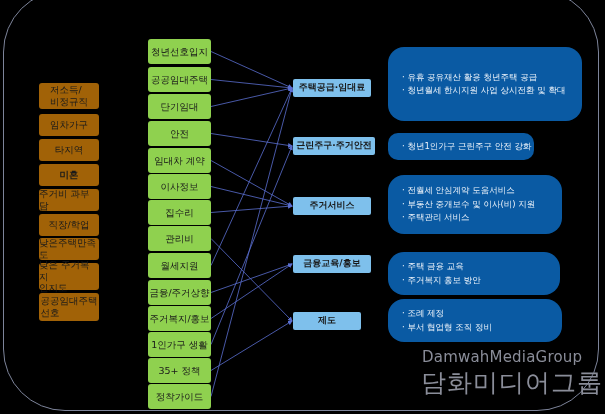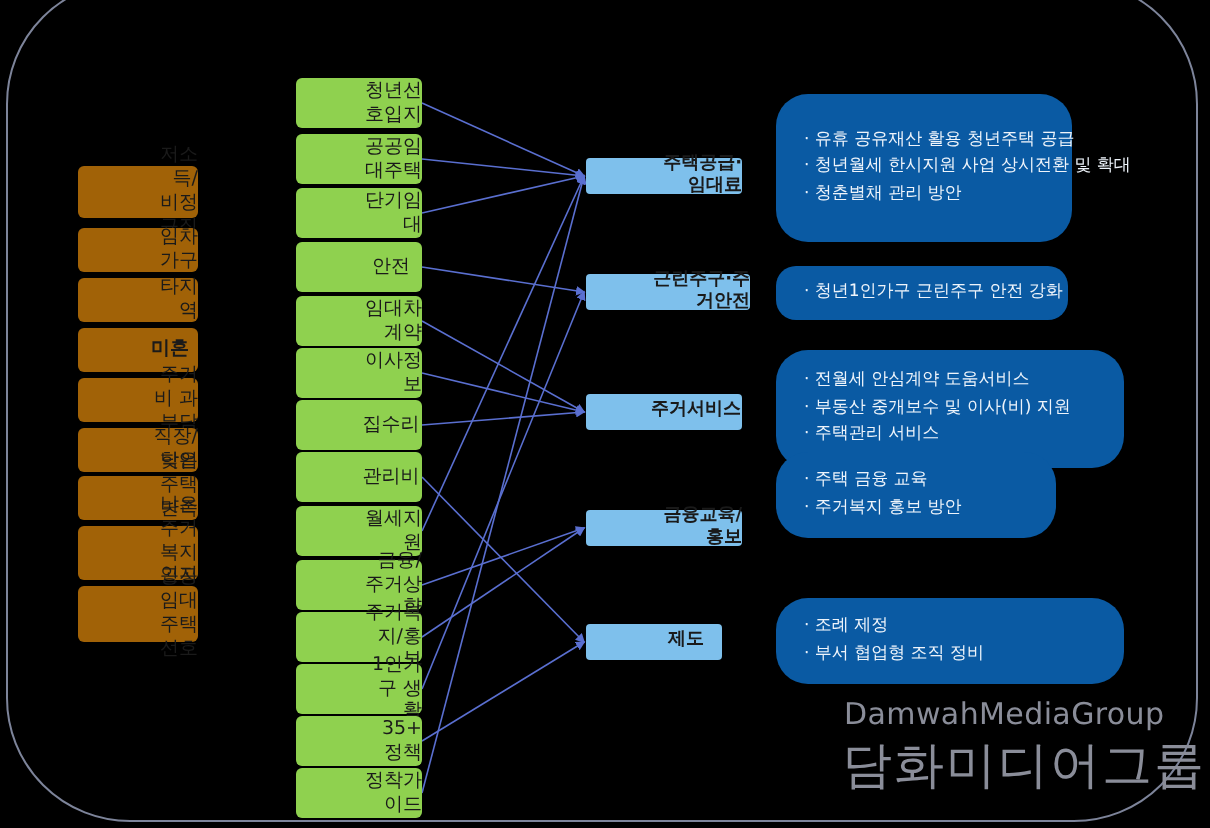--- a/index.html
+++ b/index.html
@@ -1,18 +1,18 @@
 <!DOCTYPE html>
 <html><head>
   <meta charset="utf-8">
   <style>
     html, body { margin:0; padding:0; background:#000; }
     body { width:605px; height:414px; position:relative; overflow:hidden; font-family:"DejaVu Sans", sans-serif; }
     .frame { position:absolute; left:3px; top:-10px; width:596px; height:421px; border:1px solid #7d849a; border-radius:62px; box-sizing:border-box; }
-    .box { position:absolute; display:flex; align-items:center; justify-content:center; text-align:right; box-sizing:border-box; color:#1a1a1a; line-height:1.25;padding-left:32px; }
+    .box { position:absolute; display:flex; align-items:center; justify-content:center; text-align:left; box-sizing:border-box; color:#1a1a1a; line-height:1.25; }
     .yellow { background:#a16207; border-radius:3px; font-size:9.5px; left:39px; width:60px; }
     .green { background:#8fd14f; border-radius:3px; font-size:9.5px; left:148px; width:63px; height:25px; }
     .cat { background:#7ec0ec; border-radius:2px; font-size:9px; font-weight:bold; height:18px; }
     .desc { position:absolute; background:#0a5aa3; border-radius:16px; color:#eef4fb; font-size:8.5px; line-height:13.5px; padding-left:14px; box-sizing:border-box; display:flex; flex-direction:column; justify-content:center; }
     .desc .line { white-space:nowrap; }
     svg.links { position:absolute; left:0; top:0; }
     .wm1 { position:absolute; left:422px; top:348px; color:#8a8d99; font-size:15px; letter-spacing:0.2px; }
     .wm2 { position:absolute; left:421px; top:366px; color:#8a8d99; font-size:25px; letter-spacing:1px; }
   </style>
 </head>
@@ -134,34 +134,33 @@
     </div>
   <div class="box cat" style="left:293px;top:255px;width:78px;">
       <span>금융교육/홍보</span>
     </div>
   <div class="box cat" style="left:293px;top:312px;width:68px;">
       <span>제도</span>
     </div>
 </div>
 
 <div>
-  <div class="desc" style="left:388px;top:47px;width:148px;height:74px;">
+  <div class="desc" style="left:388px;top:47px;width:194px;height:74px;">
     <span class="line">· 유휴 공유재산 활용 청년주택 공급</span>
     <span class="line">· 청년월세 한시지원 사업 상시전환 및 확대</span>
-    <span class="line">· 청춘별채 관리 방안</span>
   </div>
   <div class="desc" style="left:388px;top:133px;width:146px;height:27px;border-radius:10px;">
     <span class="line">· 청년1인가구 근린주구 안전 강화</span>
   </div>
   <div class="desc" style="left:388px;top:175px;width:174px;height:59px;">
     <span class="line">· 전월세 안심계약 도움서비스</span>
     <span class="line">· 부동산 중개보수 및 이사(비) 지원</span>
     <span class="line">· 주택관리 서비스</span>
   </div>
-  <div class="desc" style="left:388px;top:226px;width:140px;height:43px;">
+  <div class="desc" style="left:388px;top:252px;width:172px;height:43px;">
     <span class="line">· 주택 금융 교육</span>
     <span class="line">· 주거복지 홍보 방안</span>
   </div>
   <div class="desc" style="left:388px;top:299px;width:174px;height:43px;">
     <span class="line">· 조례 제정</span>
     <span class="line">· 부서 협업형 조직 정비</span>
   </div>
 </div>
 
 <div class="wm1">DamwahMediaGroup</div>

